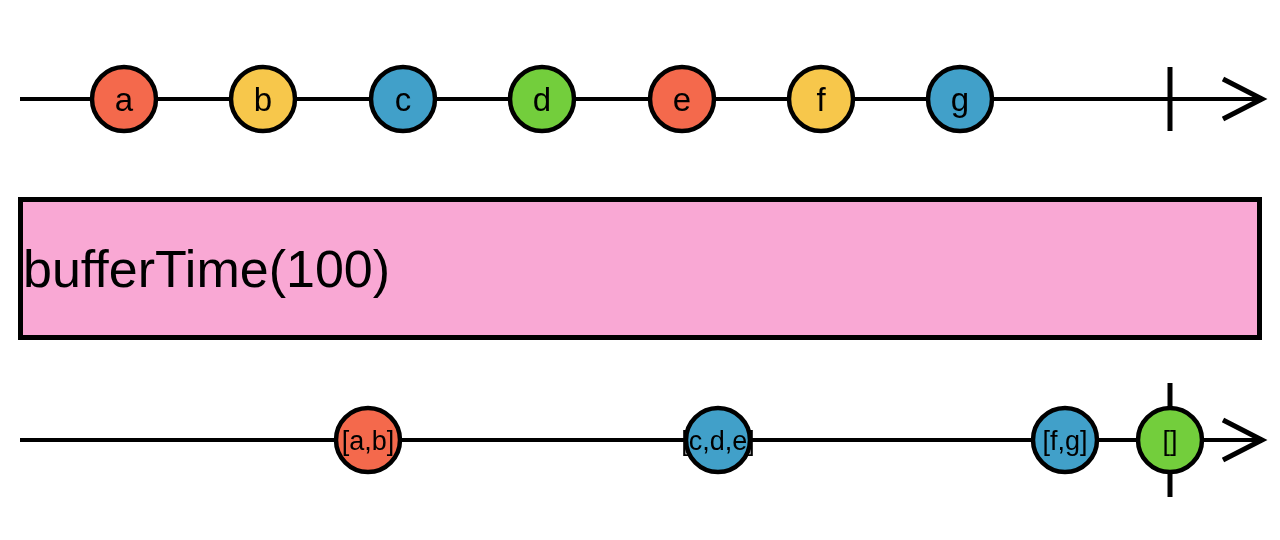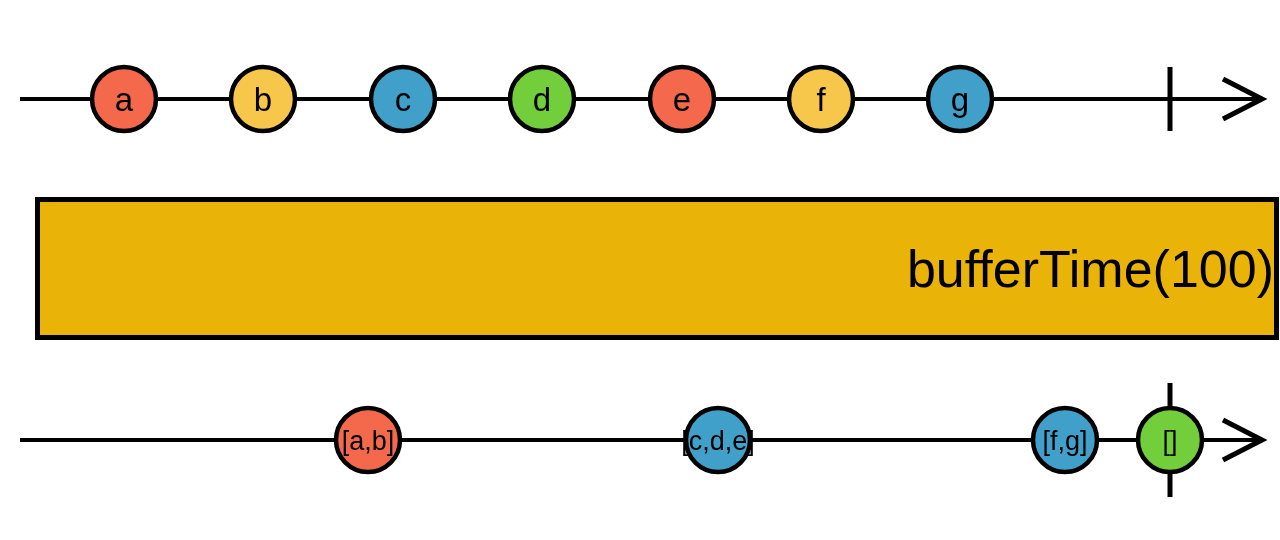--- a/index.html
+++ b/index.html
@@ -25,25 +25,24 @@
     fill: #000000;
   }
   .operator-box {
     position: absolute;
     left: 18px;
     top: 197px;
     width: 1244px;
     height: 143px;
     box-sizing: border-box;
     border: 5px solid #000000;
-    background: #eab308;
+    background: #f9a8d4;
     display: flex;
     align-items: center;
-    justify-content: flex-end;
-    margin-left: 17px;
+    justify-content: flex-start;
   }
   .operator-label {
     font-size: 52px;
     color: #000000;
     letter-spacing: 0px;
     white-space: nowrap;
   }
 </style>
 </head>
 <body>

